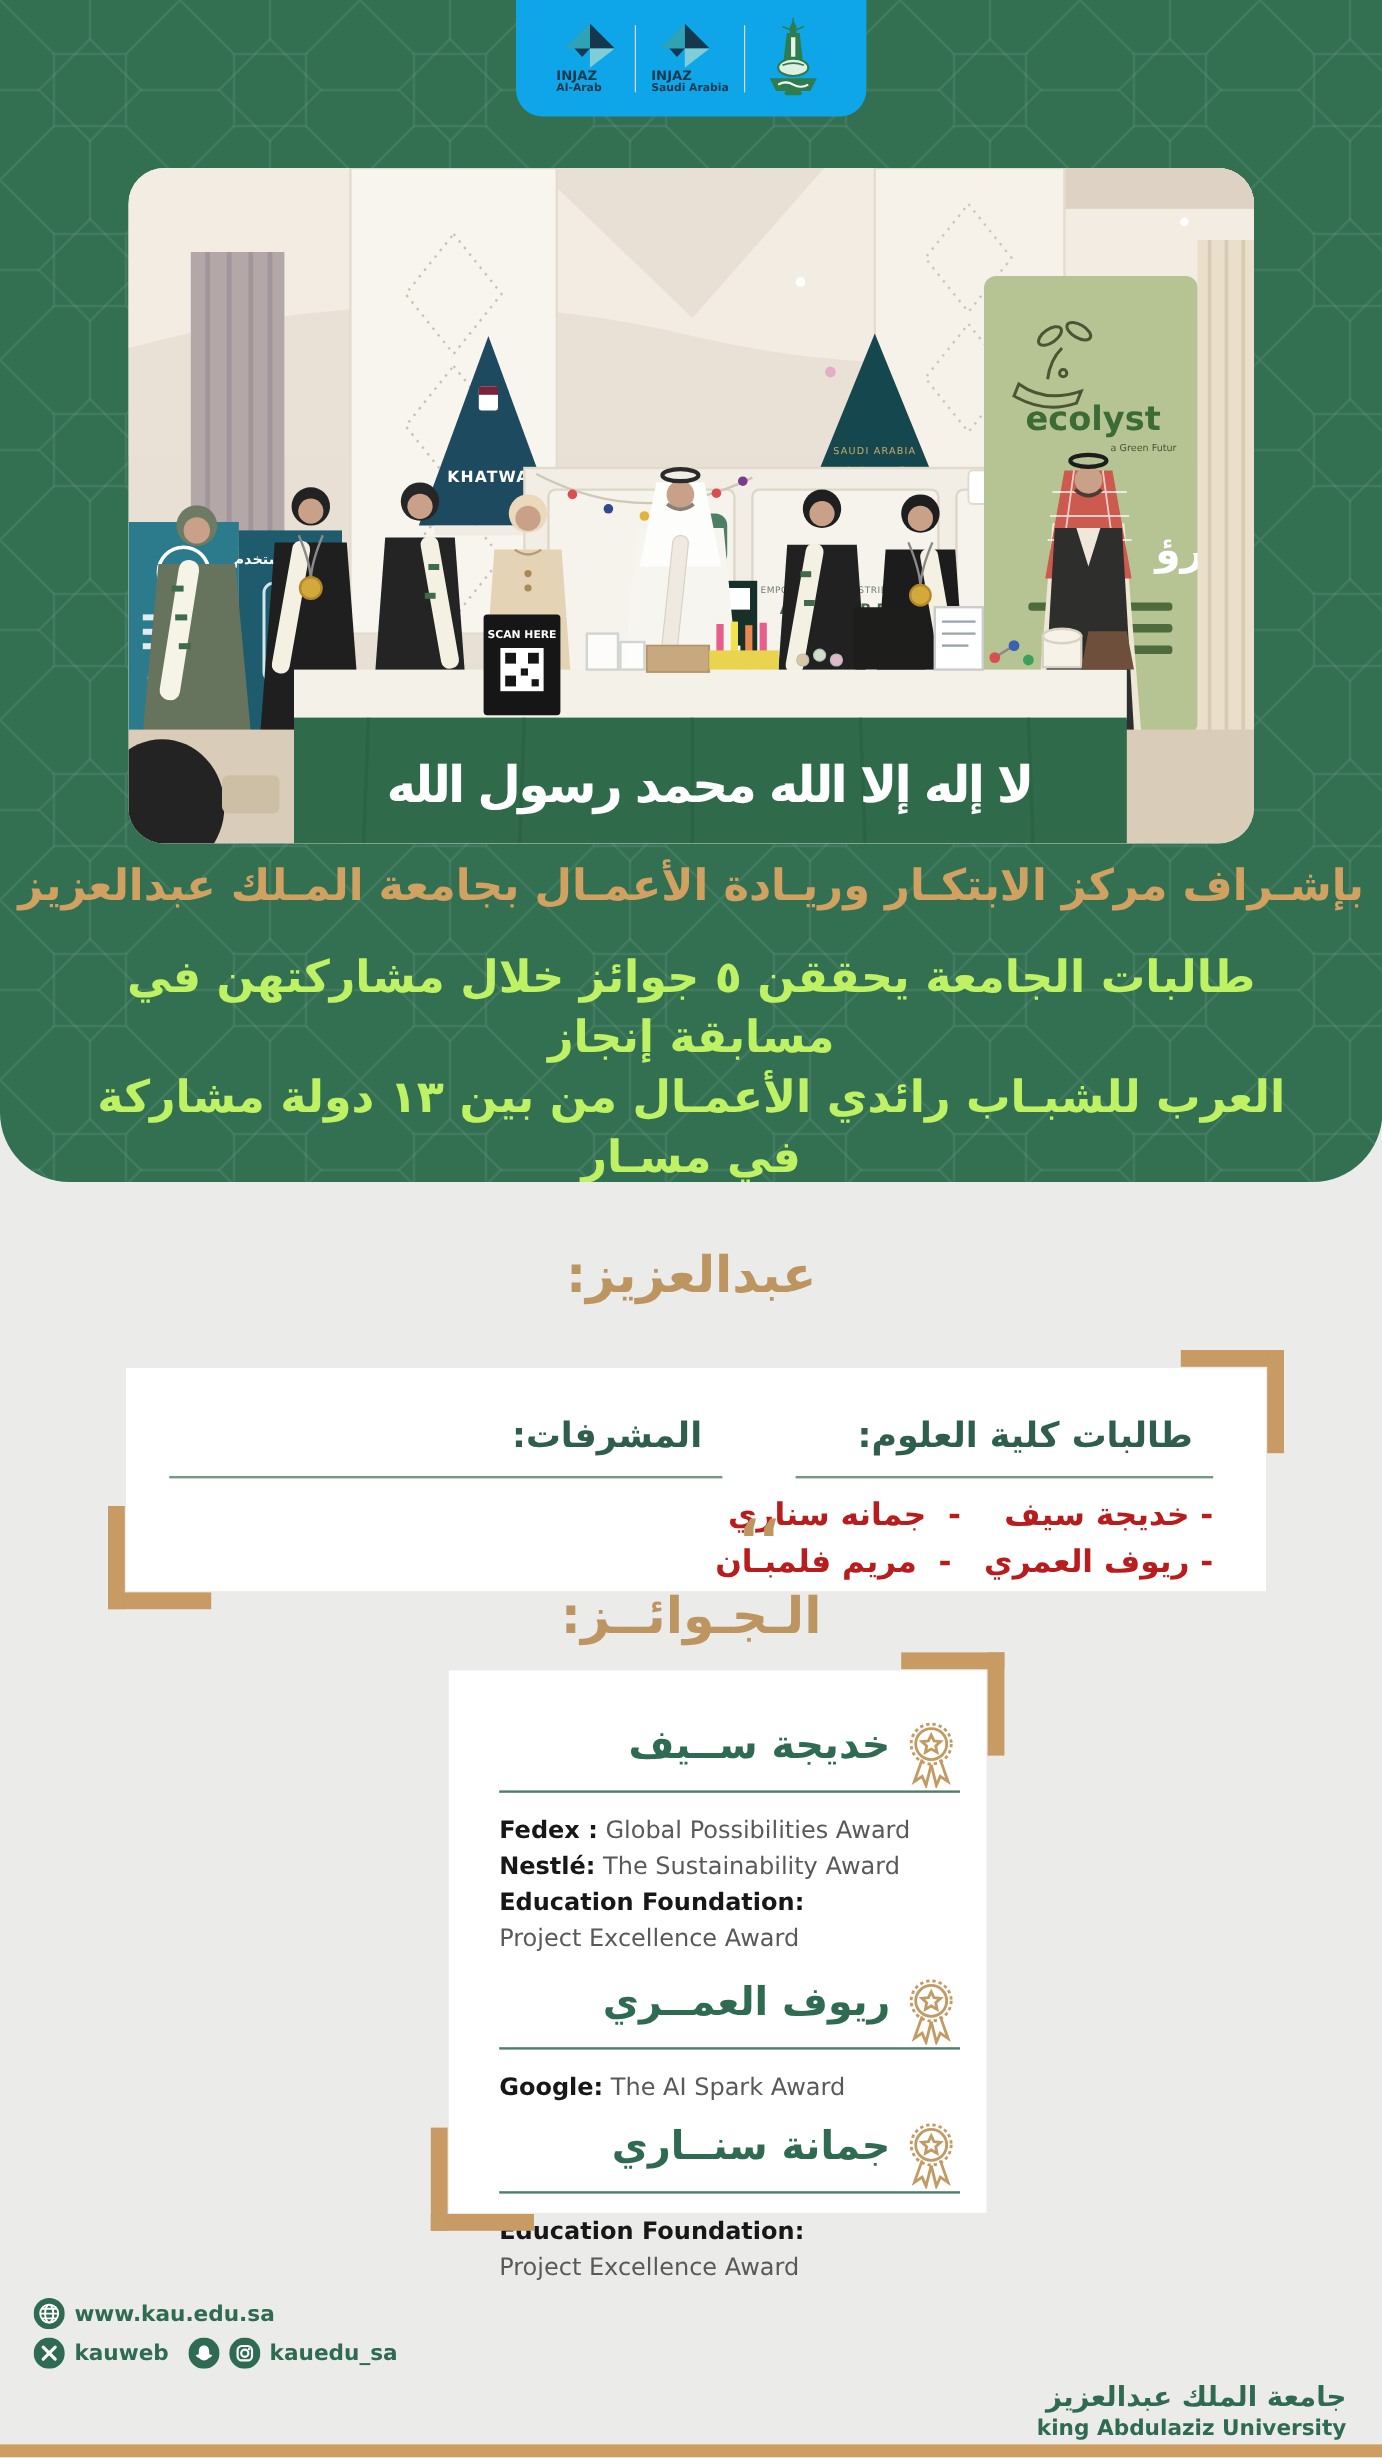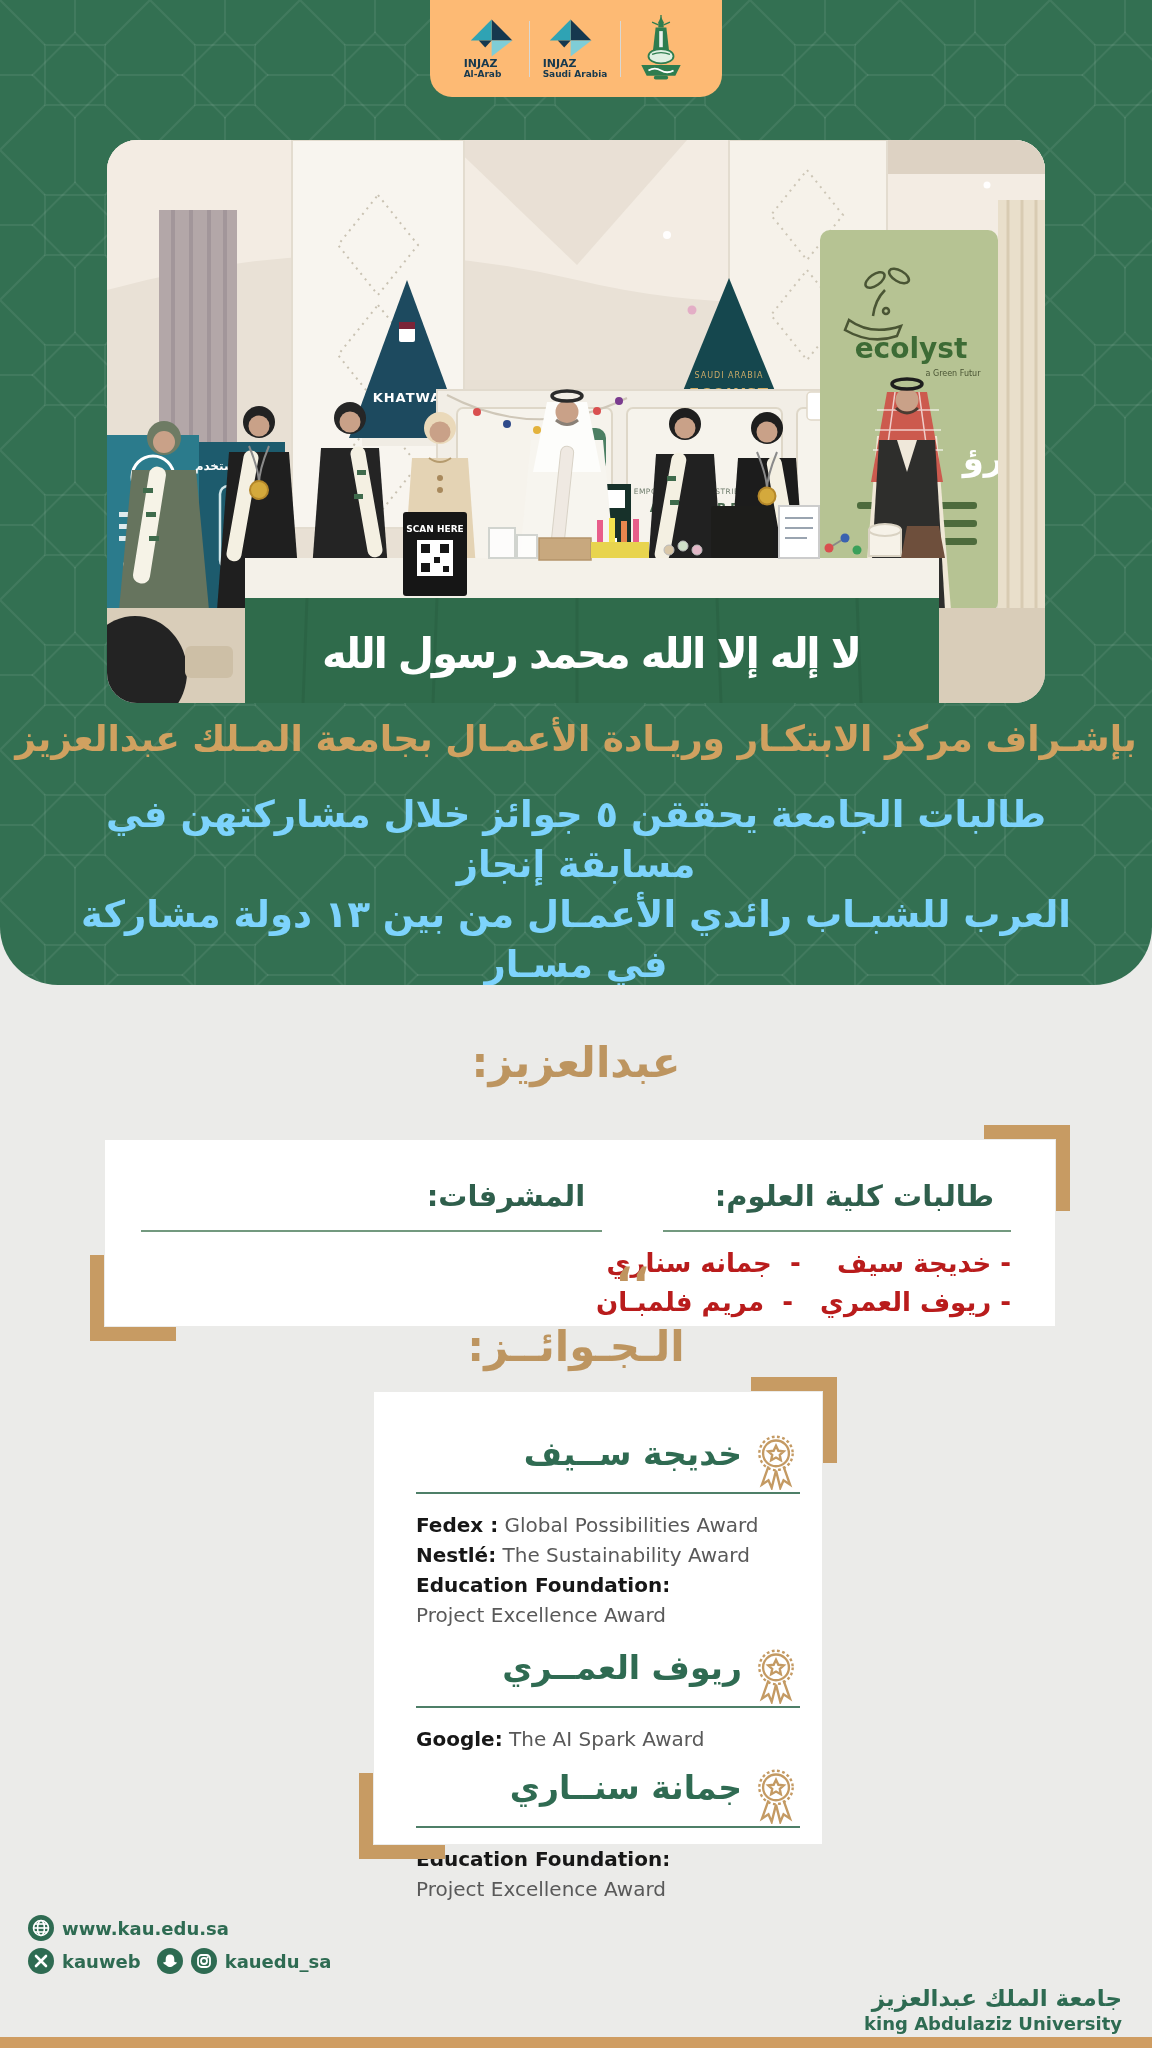--- a/index.html
+++ b/index.html
@@ -2,34 +2,34 @@
 <html lang="ar"><head>
 <meta charset="utf-8">
 <style>
   html,body{margin:0;padding:0;background:#ebebe9;}
   .page{position:relative;width:1152px;height:2048px;background:#ebebe9;overflow:hidden;
         font-family:"DejaVu Sans",sans-serif;}
   
   .hero{position:absolute;top:0;left:0;width:1152px;height:985px;background:#337052;
         border-radius:0 0 58px 58px;overflow:hidden;}
   .hero-pattern{position:absolute;inset:0;}
-  .logo-tab{position:absolute;top:0;left:430px;width:292px;height:97px;background:#fdba74;
+  .logo-tab{position:absolute;top:0;left:430px;width:292px;height:97px;background:#0ea5e9;
             border-radius:0 0 22px 22px;display:flex;align-items:center;justify-content:center;
             gap:13px;z-index:5;}
   .logo-group{display:flex;flex-direction:column;align-items:flex-start;}
   .logo-text{font-size:11px;font-weight:bold;color:#17394e;line-height:1.05;}
   .logo-sub{font-size:9px;font-weight:bold;color:#17394e;}
   .logo-div{width:1px;height:56px;background:#d8d8d4;}
   .photo-wrap{position:absolute;top:140px;left:107px;width:938px;height:563px;border-radius:30px;
               overflow:hidden;z-index:4;background:#e8e0d4;}
   .photo-wrap svg{display:block;font-family:"DejaVu Sans",sans-serif;}
   .hero-heading{position:absolute;top:718px;left:0;width:100%;text-align:center;direction:rtl;
                 color:#d0a160;font-size:36px;font-weight:bold;z-index:4;}
   .hero-par{position:absolute;top:790px;left:66px;width:1020px;direction:rtl;text-align:center;
-            color:#7dd3fc;font-size:37px;font-weight:bold;line-height:50px;z-index:4;}
+            color:#bef264;font-size:37px;font-weight:bold;line-height:50px;z-index:4;}
   
   .sec-title{position:absolute;left:0;width:100%;text-align:center;direction:rtl;
              color:#bd9560;font-size:42px;font-weight:bold;}
   
   .card{position:absolute;background:#ffffff;}
   .bk{position:absolute;width:72px;height:72px;pointer-events:none;}
   .bk-tr{top:-15px;right:-15px;border-top:14px solid #c79b63;border-right:14px solid #c79b63;}
   .bk-bl{bottom:-15px;left:-15px;border-bottom:14px solid #c79b63;border-left:14px solid #c79b63;}
   .partic-card{top:1140px;left:105px;width:950px;height:186px;}
   .partic-inner{display:flex;direction:rtl;padding:22px 44px 0 36px;}

